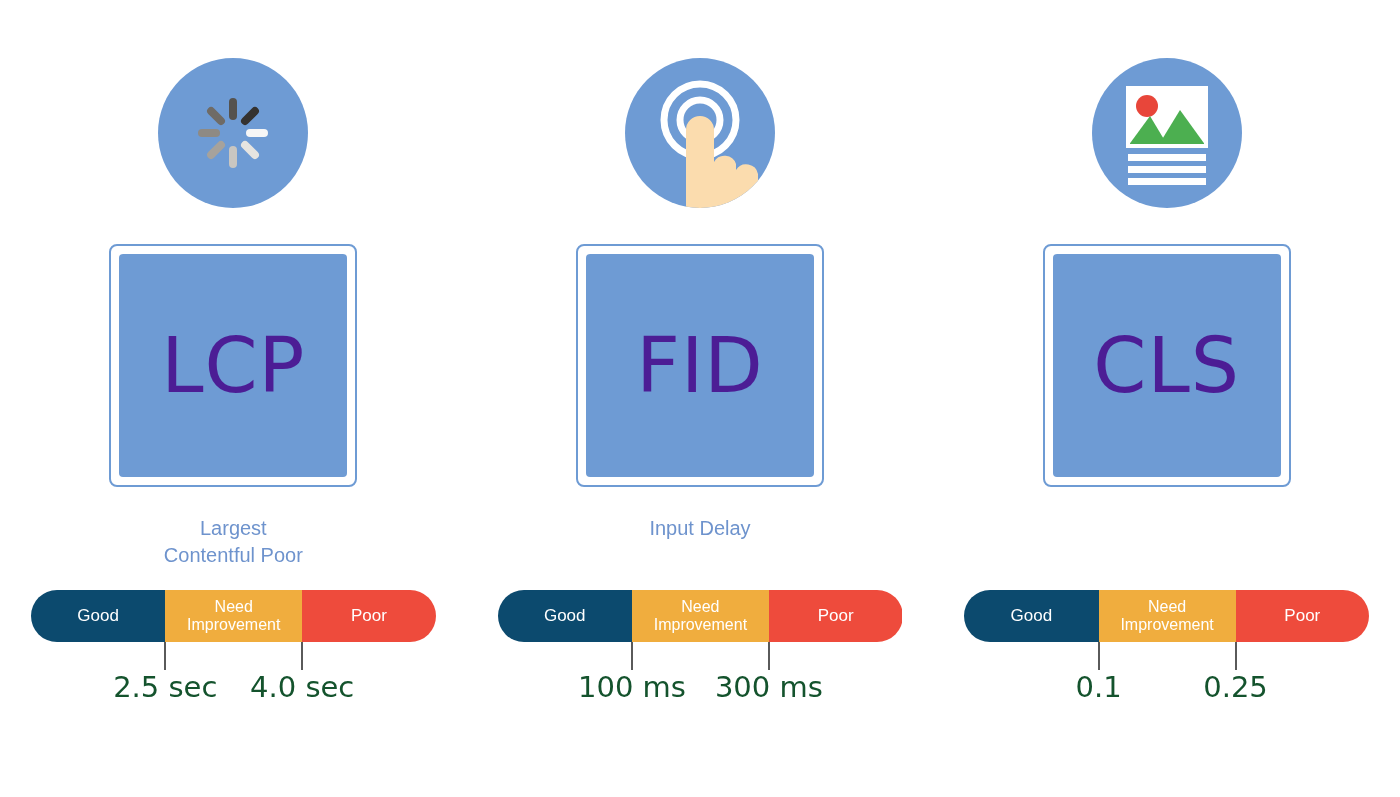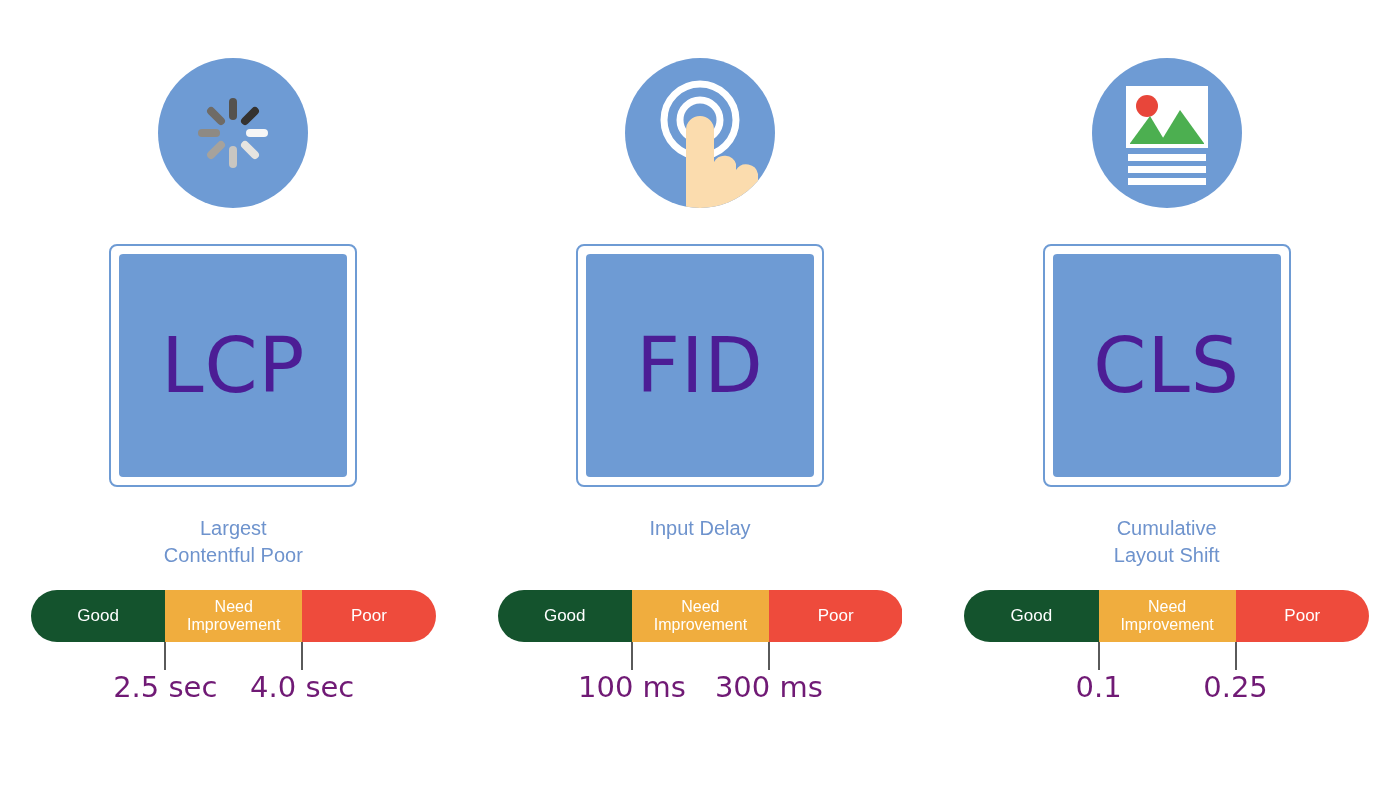--- a/index.html
+++ b/index.html
@@ -130,21 +130,21 @@
     position: relative;
     display: flex;
     align-items: center;
     justify-content: center;
     text-align: center;
     color: #ffffff;
     font-size: 17px;
     line-height: 1.12;
     white-space: nowrap;
   }
-  .seg-good { background: #14532d; flex: 0 0 33.2%; }
+  .seg-good { background: #0c4a6e; flex: 0 0 33.2%; }
   .seg-ni   { background: #f0ad3e; flex: 0 0 33.8%; }
   .seg-poor { background: #ee4b3c; flex: 0 0 33.0%; }
   .seg-ni .seg-label { font-size: 16px; }
 
   .ticks {
     position: relative;
     width: 405px;
     height: 28px;
   }
   .tick {
@@ -160,21 +160,21 @@
 
   .tick-labels {
     position: relative;
     width: 405px;
     height: 40px;
   }
   .tick-label {
     position: absolute;
     top: 0;
     transform: translateX(-50%);
-    color: #701a75;
+    color: #14532d;
     font-size: 29px;
     white-space: nowrap;
     font-family: "DejaVu Sans", "Liberation Sans", sans-serif;
   }
   .tick-label.a { left: 33.2%; }
   .tick-label.b { left: 67.0%; }
 </style>
 </head>
 <body>
 
@@ -293,24 +293,20 @@
           <rect x="36" y="120" width="78" height="7" fill="#ffffff"></rect>
         </svg>
       </div>
 
       <div class="card-outer">
         <div class="card-inner">
           <span class="card-abbr">CLS</span>
         </div>
       </div>
 
-      <div class="caption">
-        <div>Cumulative</div>
-        <div>Layout Shift</div>
-      </div>
 
       <div class="bar-block">
         <div class="bar">
           <div class="seg seg-good">
             <span class="seg-label">Good</span>
           </div>
           <div class="seg seg-ni">
             <span class="seg-label">
               <span>Need</span><br>
               <span>Improvement</span>

